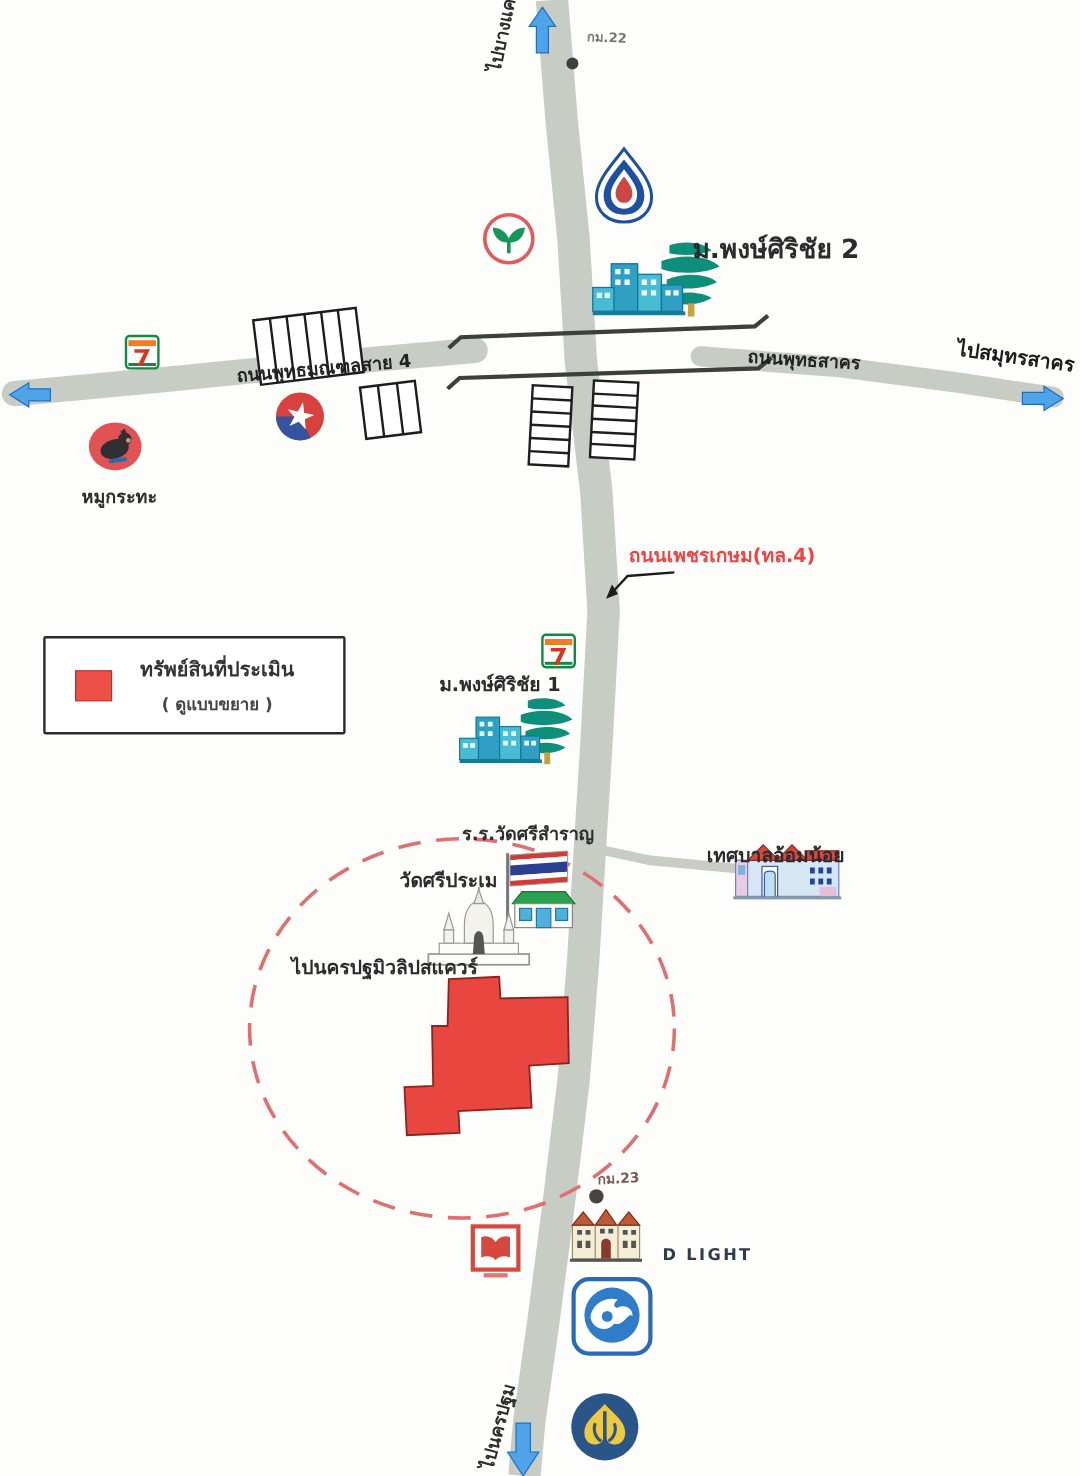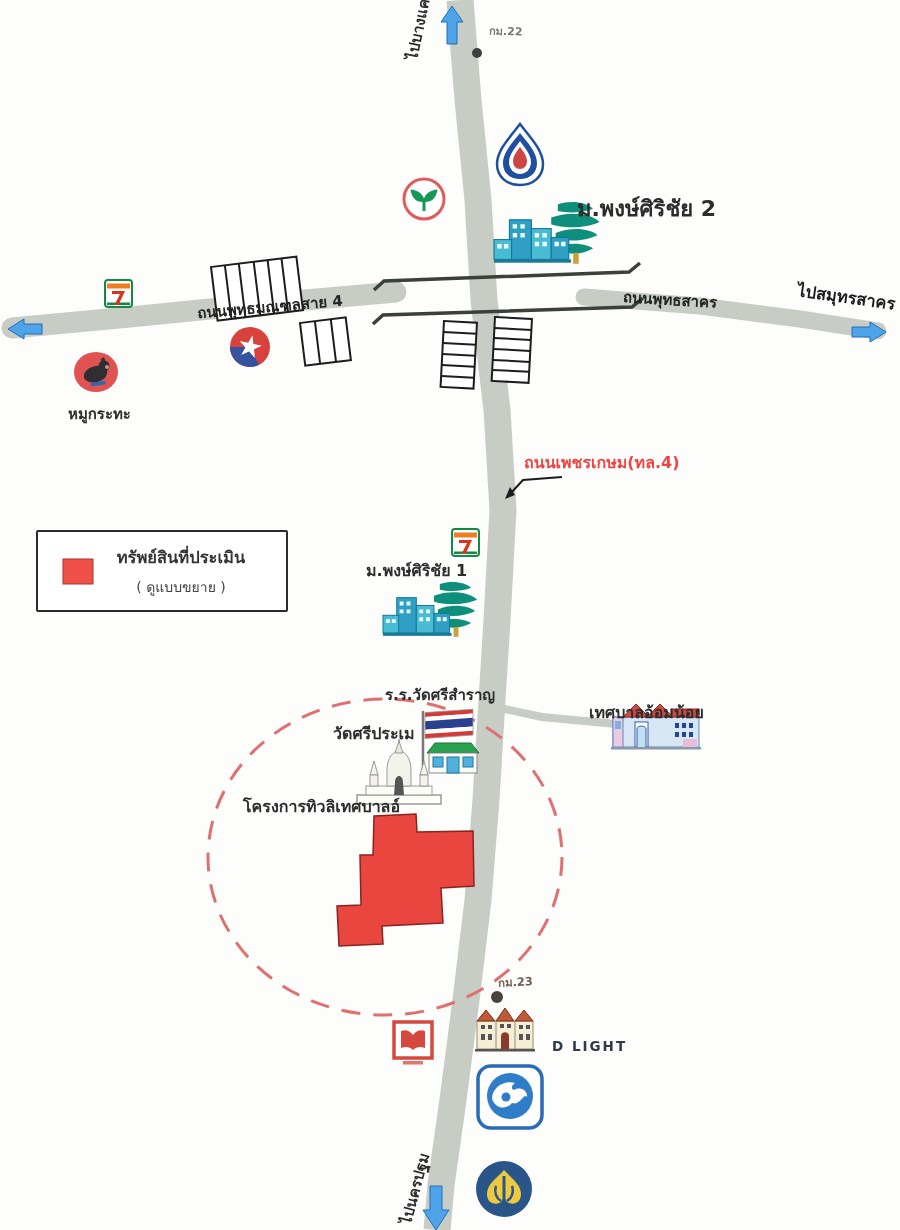--- a/index.html
+++ b/index.html
@@ -12,21 +12,21 @@
     position:absolute;white-space:nowrap;color:#2c2c2c;font-weight:600;
     font-family:"DejaVu Sans",sans-serif;line-height:1.1;
   }
   #legend-box{
     position:absolute;left:36px;top:530px;width:252px;height:82px;
     border:2px solid #2b2b2b;background:#ffffff;border-radius:2px;
     display:flex;align-items:center;padding-left:24px;box-sizing:border-box;
   }
   #legend-text{display:flex;flex-direction:column;align-items:center;gap:6px;flex:1;margin-right:18px;}
   .legend-line1{font-size:16.5px;color:#333;font-weight:600;}
-  .legend-line2{font-size:14px;color:#444;font-weight:400;}
+  .legend-line2{font-size:14px;color:#444;font-weight:700;}
 </style>
 </head>
 <body>
 
 <div id="canvas">
 
 <svg id="art" width="900" height="1230" viewBox="0 0 900 1230">
 
   <defs>
     <g id="sev">
@@ -233,21 +233,21 @@
 
 <div class="lbl" style="left:489px;top:26px;font-size:11px;color:#777777;transform:rotate(2deg);">กม.22</div>
 <div class="lbl" style="left:498px;top:976px;font-size:11.5px;color:#7a5a50;transform:rotate(-3deg);">กม.23</div>
 
 <div class="lbl" style="left:577px;top:163px;font-size:22px;margin-top:34px;">ม.พงษ์ศิริชัย 2</div>
 <div class="lbl" style="left:366px;top:562px;font-size:16px;">ม.พงษ์ศิริชัย 1</div>
 <div class="lbl" style="left:68px;top:406px;font-size:15px;">หมูกระทะ</div>
 <div class="lbl" style="left:385px;top:687px;font-size:15px;">ร.ร.วัดศรีสำราญ</div>
 <div class="lbl" style="left:333px;top:725px;font-size:16px;">วัดศรีประเม</div>
 <div class="lbl" style="left:589px;top:704px;font-size:16px;">เทศบาลอ้อมน้อย</div>
-<div class="lbl" style="left:243px;top:798px;font-size:16px;">โครงการทิวลิเทศบาลอ์</div>
+<div class="lbl" style="left:243px;top:798px;font-size:16px;">ไปนครปฐมิวลิปสแควร์</div>
 <div class="lbl" style="left:552px;top:1039px;font-size:13.5px;letter-spacing:2px;font-weight:700;color:#2f3a4a;">D LIGHT</div>
 
 <div id="legend-box">
   <svg width="32" height="27">
     <rect x="1" y="1" width="30" height="25" stroke="#b03030" fill="#ef5048"></rect>
   </svg>
   <div id="legend-text">
     <span class="legend-line1">ทรัพย์สินที่ประเมิน</span>
     <span class="legend-line2">( ดูแบบขยาย )</span>
   </div>

